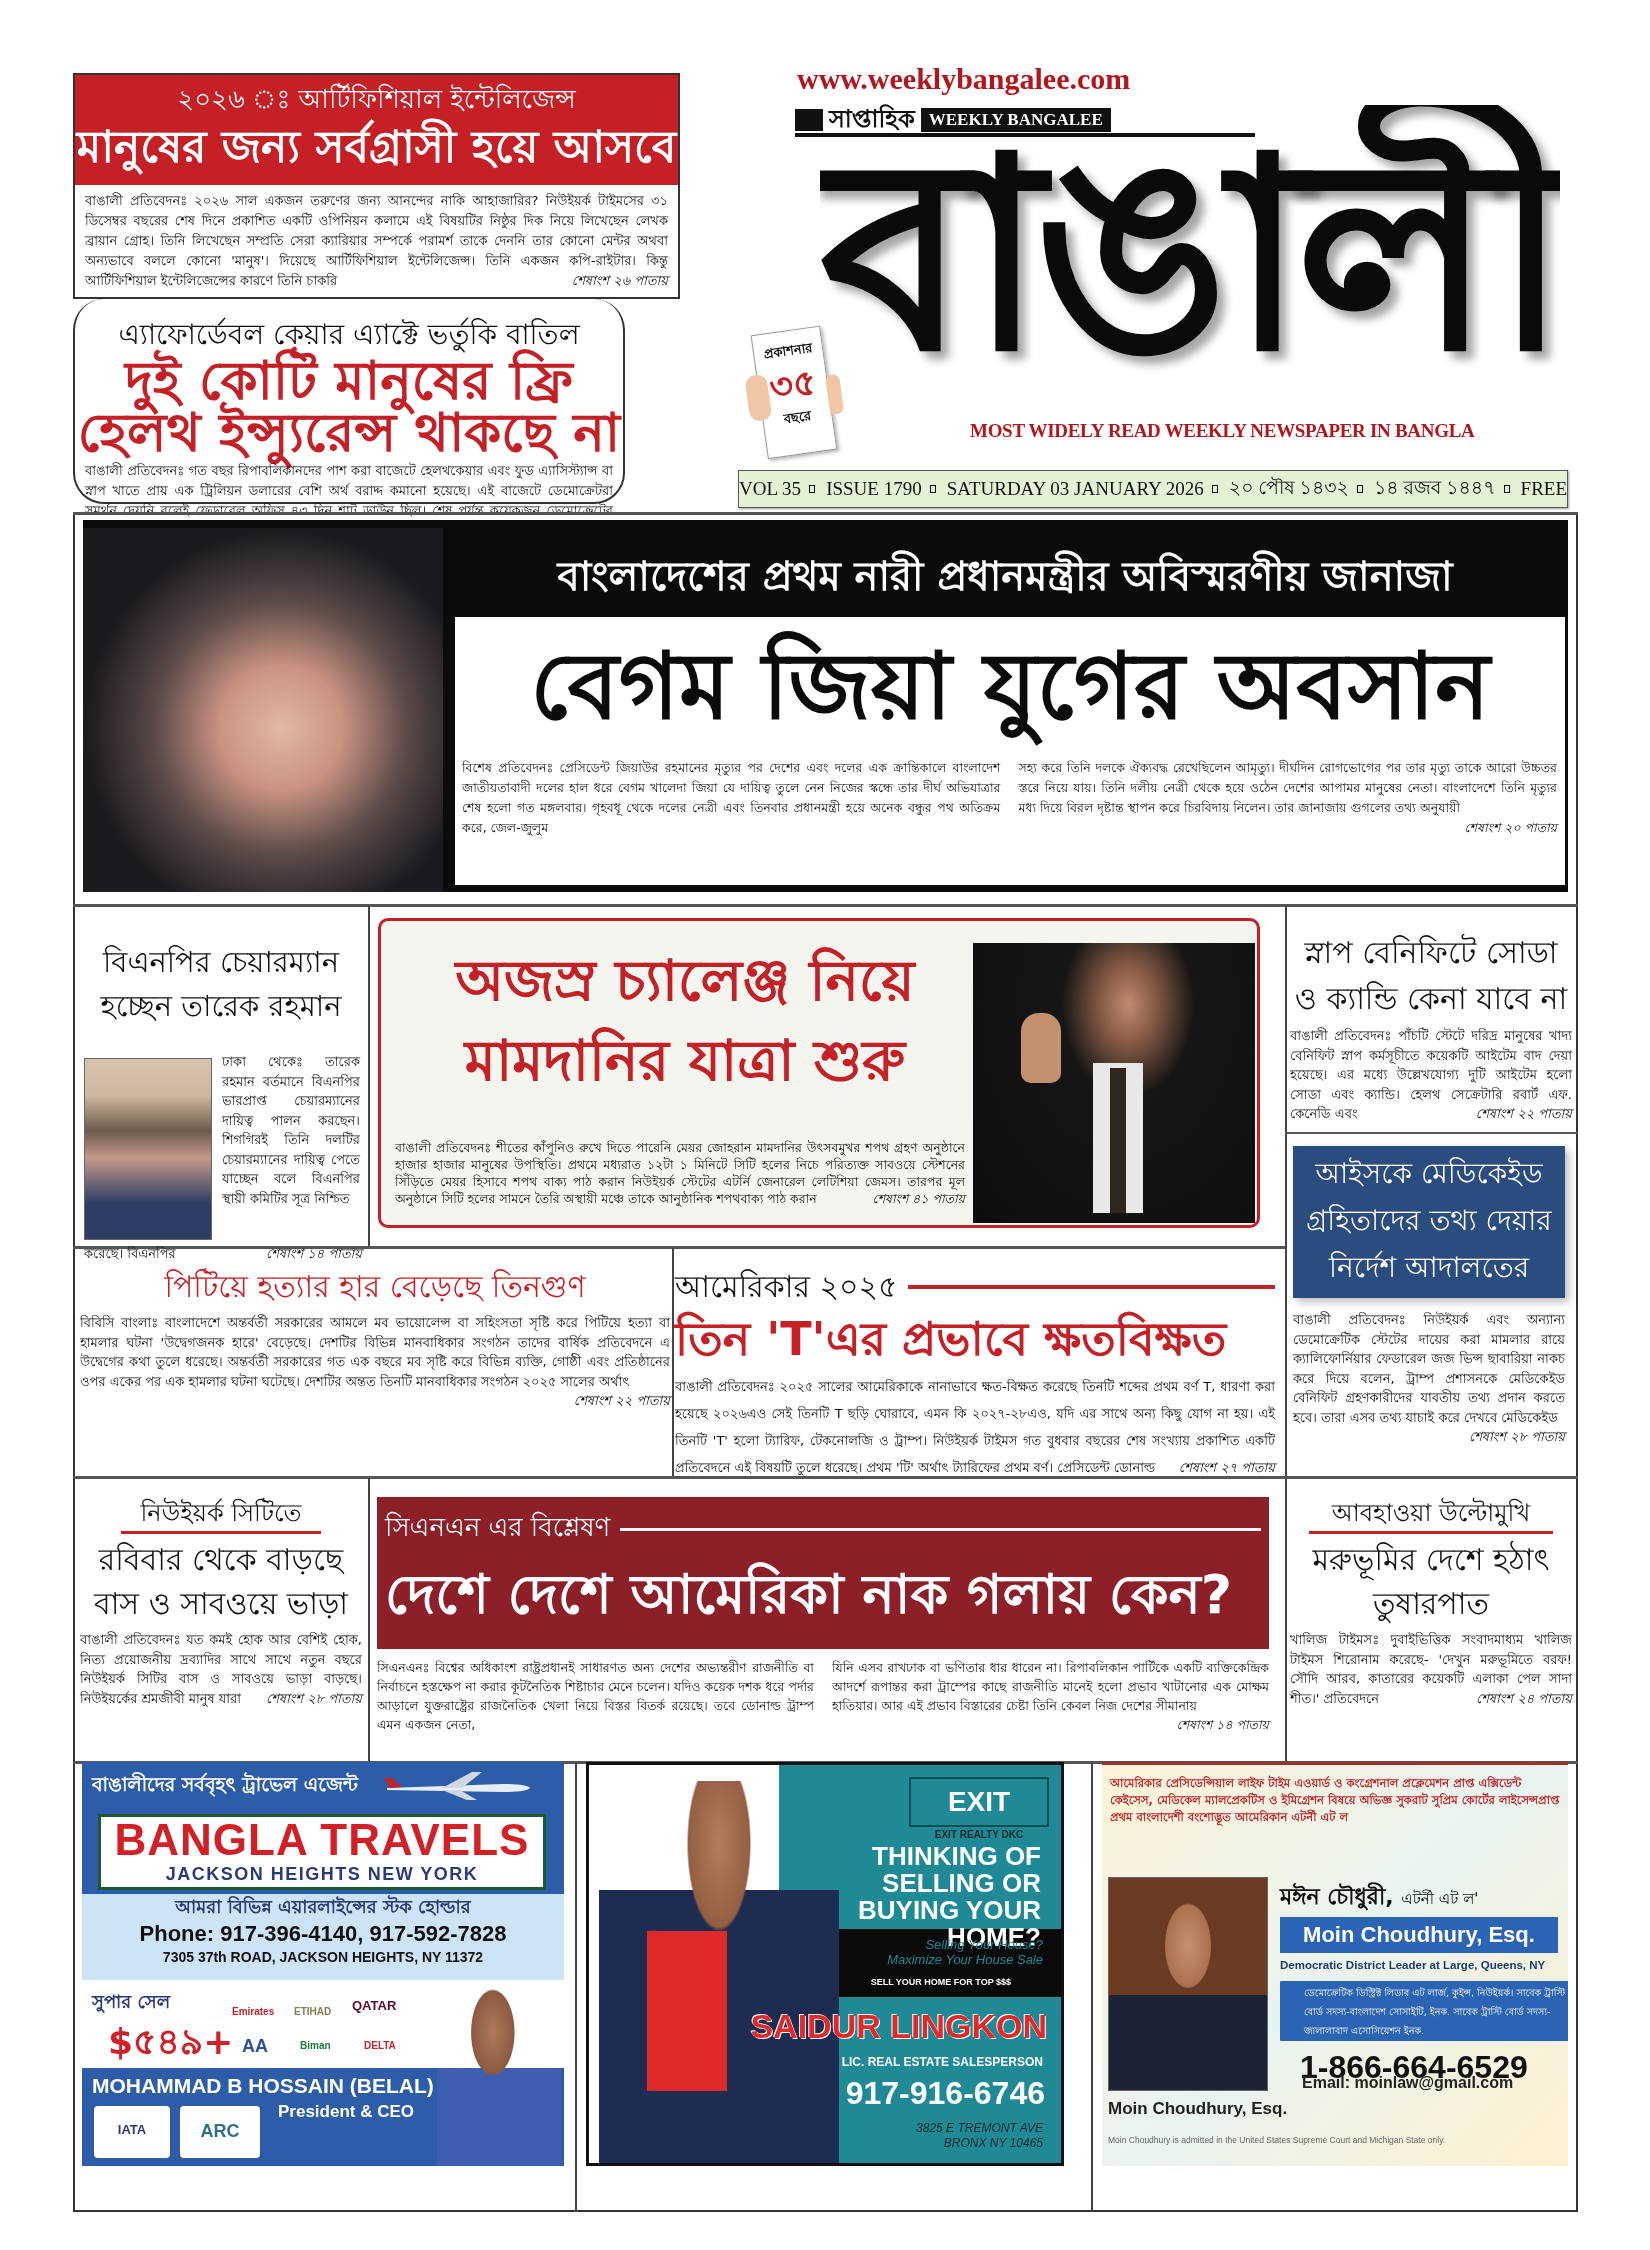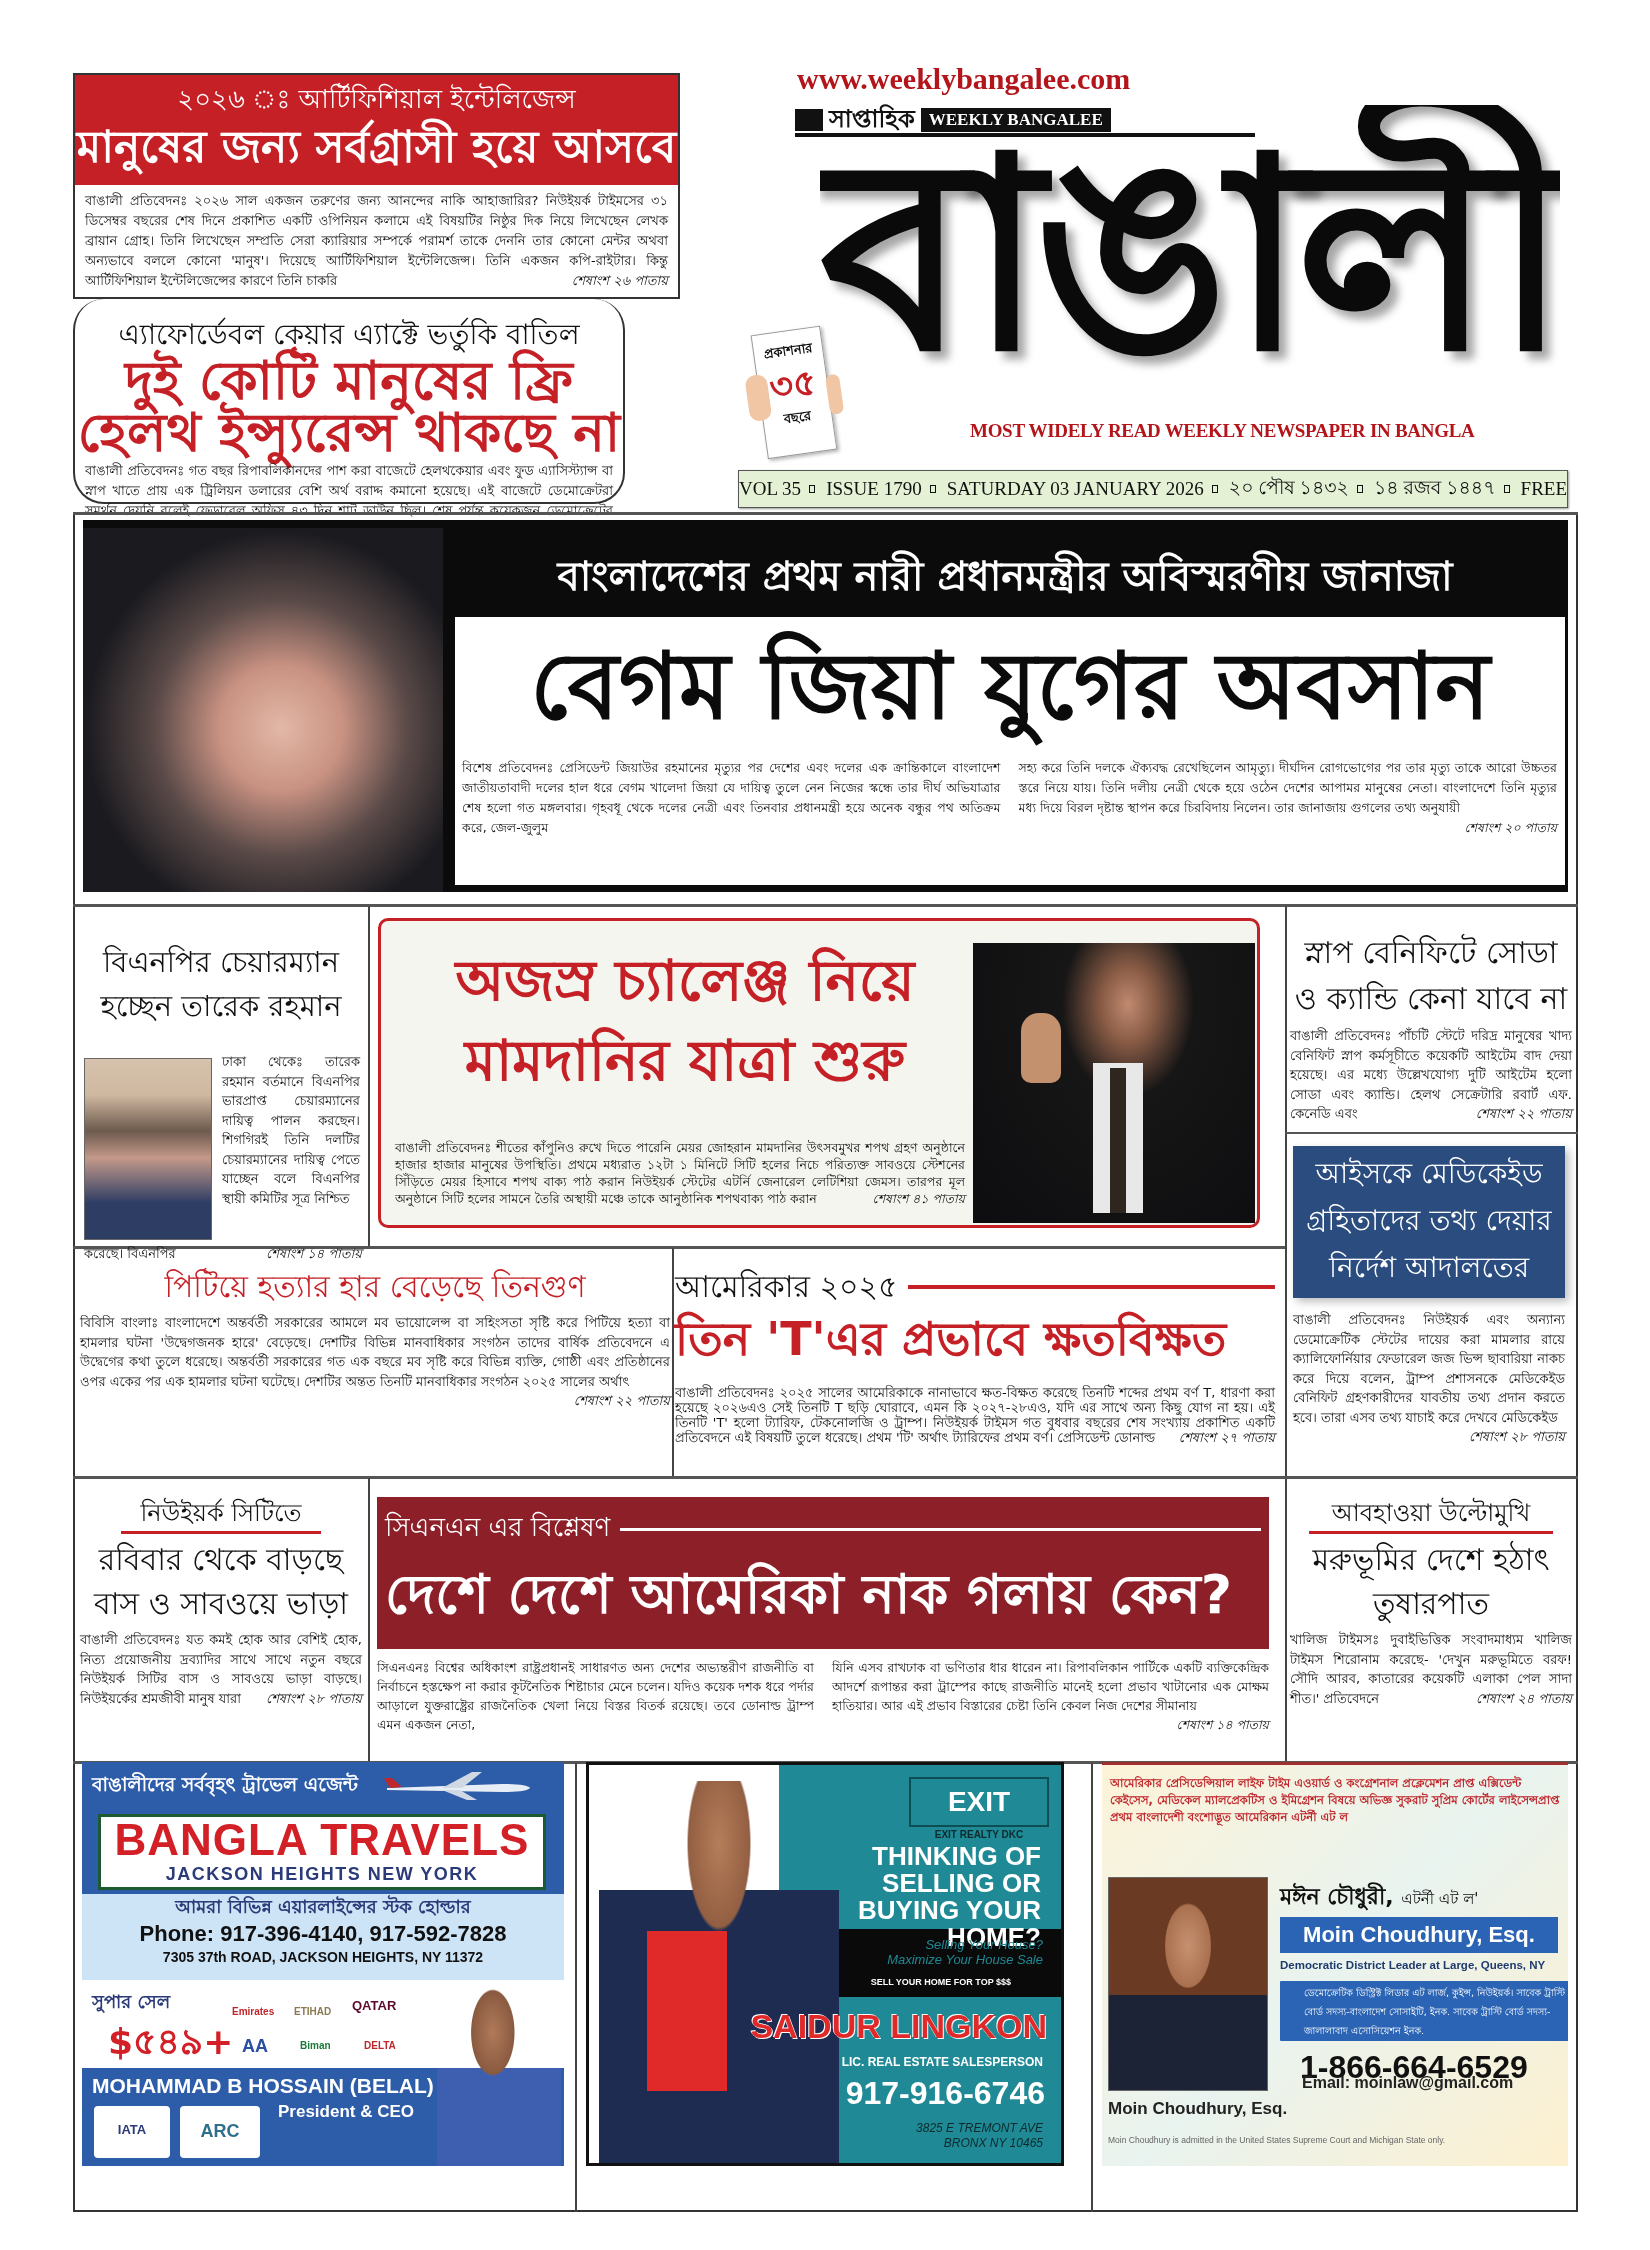--- a/index.html
+++ b/index.html
@@ -79,21 +79,21 @@
   
   #mob { left: 80px; top: 1265px; width: 590px; }
   #mob-kicker { text-align: center; color: #c62027; font-size: 30px; line-height: 44px; }
   #mob-title { text-align: center; font-size: 38px; line-height: 54px; }
   #mob-body { font-size: 13px; line-height: 19.5px; text-align: justify; margin-top: 4px; }
 
   #ttt { left: 675px; top: 1265px; width: 600px; }
   #ttt-kicker { display: flex; align-items: center; gap: 10px; font-size: 30px; line-height: 44px; }
   #ttt-line { flex: 1; height: 4px; background: #c62027; }
   #ttt-title { color: #c62027; font-size: 46px; line-height: 60px; font-weight: bold; white-space: nowrap; }
-  #ttt-body { font-size: 13px; line-height: 15px; text-align: justify; margin-top: 16px; }
+  #ttt-body { font-size: 13px; line-height: 27px; text-align: justify; margin-top: 4px; }
 
   
   #nyc { left: 80px; top: 1495px; width: 282px; }
   #nyc-kicker { text-align: center; font-size: 24px; line-height: 36px; }
   #nyc-uline { width: 200px; height: 3px; background: #c62027; margin: 0 auto 4px; }
   #nyc-title { text-align: center; font-size: 30px; line-height: 44px; }
   #nyc-body { font-size: 13px; line-height: 19.5px; text-align: justify; margin-top: 4px; }
 
   #cnn { left: 377px; top: 1497px; width: 892px; height: 152px; background: #8c1f28; color: #fff; }
   #cnn-kicker { position: absolute; left: 8px; top: 10px; right: 8px; display: flex; align-items: center; gap: 10px; font-size: 26px; white-space: nowrap; }

